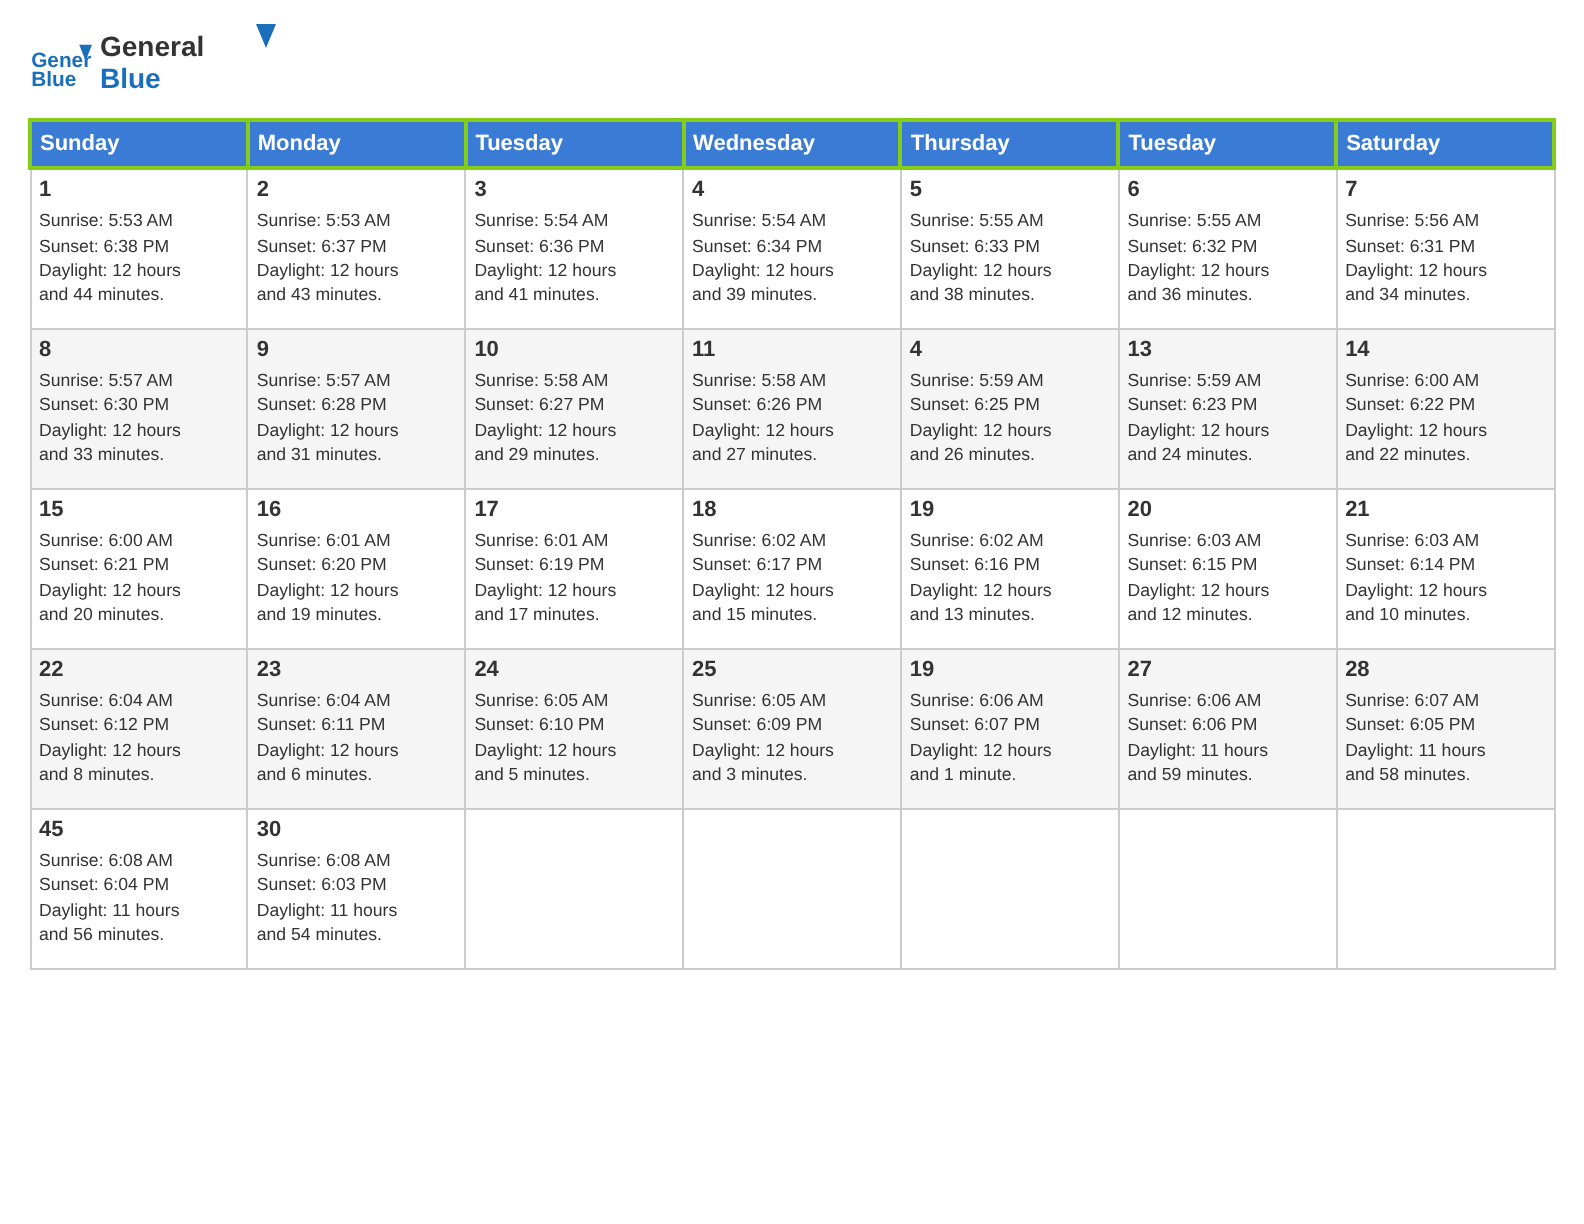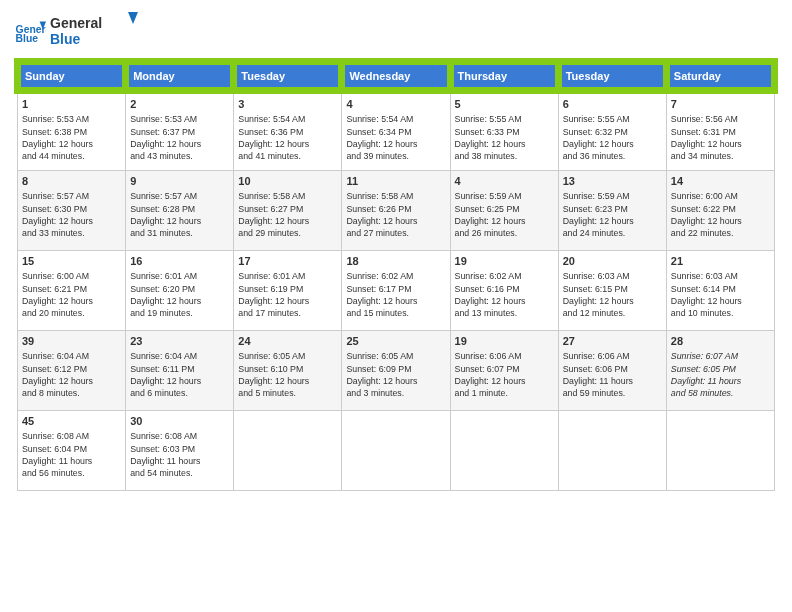--- a/index.html
+++ b/index.html
@@ -48,21 +48,21 @@
       border-collapse: collapse;
       font-size: 9.5px;
     }
     thead tr th {
       background-color: #3a7bd5;
       color: #fff;
       font-weight: bold;
       font-size: 11px;
       padding: 5px 4px;
       text-align: left;
-      border: 7px solid #84cc16;
+      border: 2px solid #84cc16;
     }
     tbody tr td {
       border: 1px solid #ccc;
       vertical-align: top;
       padding: 3px 4px;
       height: 80px;
       color: #333;
       line-height: 1.4;
     }
     tbody tr:nth-child(even) td {
@@ -271,21 +271,21 @@
           <td>
             <span class="day-num">21</span>
             <div class="day-info" style="white-space: pre-line;">Sunrise: 6:03 AM
 Sunset: 6:14 PM
 Daylight: 12 hours
 and 10 minutes.</div>
           </td>
         </tr>
         <tr>
           <td>
-            <span class="day-num">39</span>
+            <span class="day-num">22</span>
             <div class="day-info" style="white-space: pre-line;">Sunrise: 6:04 AM
 Sunset: 6:12 PM
 Daylight: 12 hours
 and 8 minutes.</div>
           </td>
           <td>
             <span class="day-num">23</span>
             <div class="day-info" style="white-space: pre-line;">Sunrise: 6:04 AM
 Sunset: 6:11 PM
 Daylight: 12 hours
@@ -314,21 +314,21 @@
           </td>
           <td>
             <span class="day-num">27</span>
             <div class="day-info" style="white-space: pre-line;">Sunrise: 6:06 AM
 Sunset: 6:06 PM
 Daylight: 11 hours
 and 59 minutes.</div>
           </td>
           <td>
             <span class="day-num">28</span>
-            <div class="day-info" style="white-space: pre-line; font-style: italic;">Sunrise: 6:07 AM
+            <div class="day-info" style="white-space: pre-line;">Sunrise: 6:07 AM
 Sunset: 6:05 PM
 Daylight: 11 hours
 and 58 minutes.</div>
           </td>
         </tr>
         <tr>
           <td>
             <span class="day-num">45</span>
             <div class="day-info" style="white-space: pre-line;">Sunrise: 6:08 AM
 Sunset: 6:04 PM

